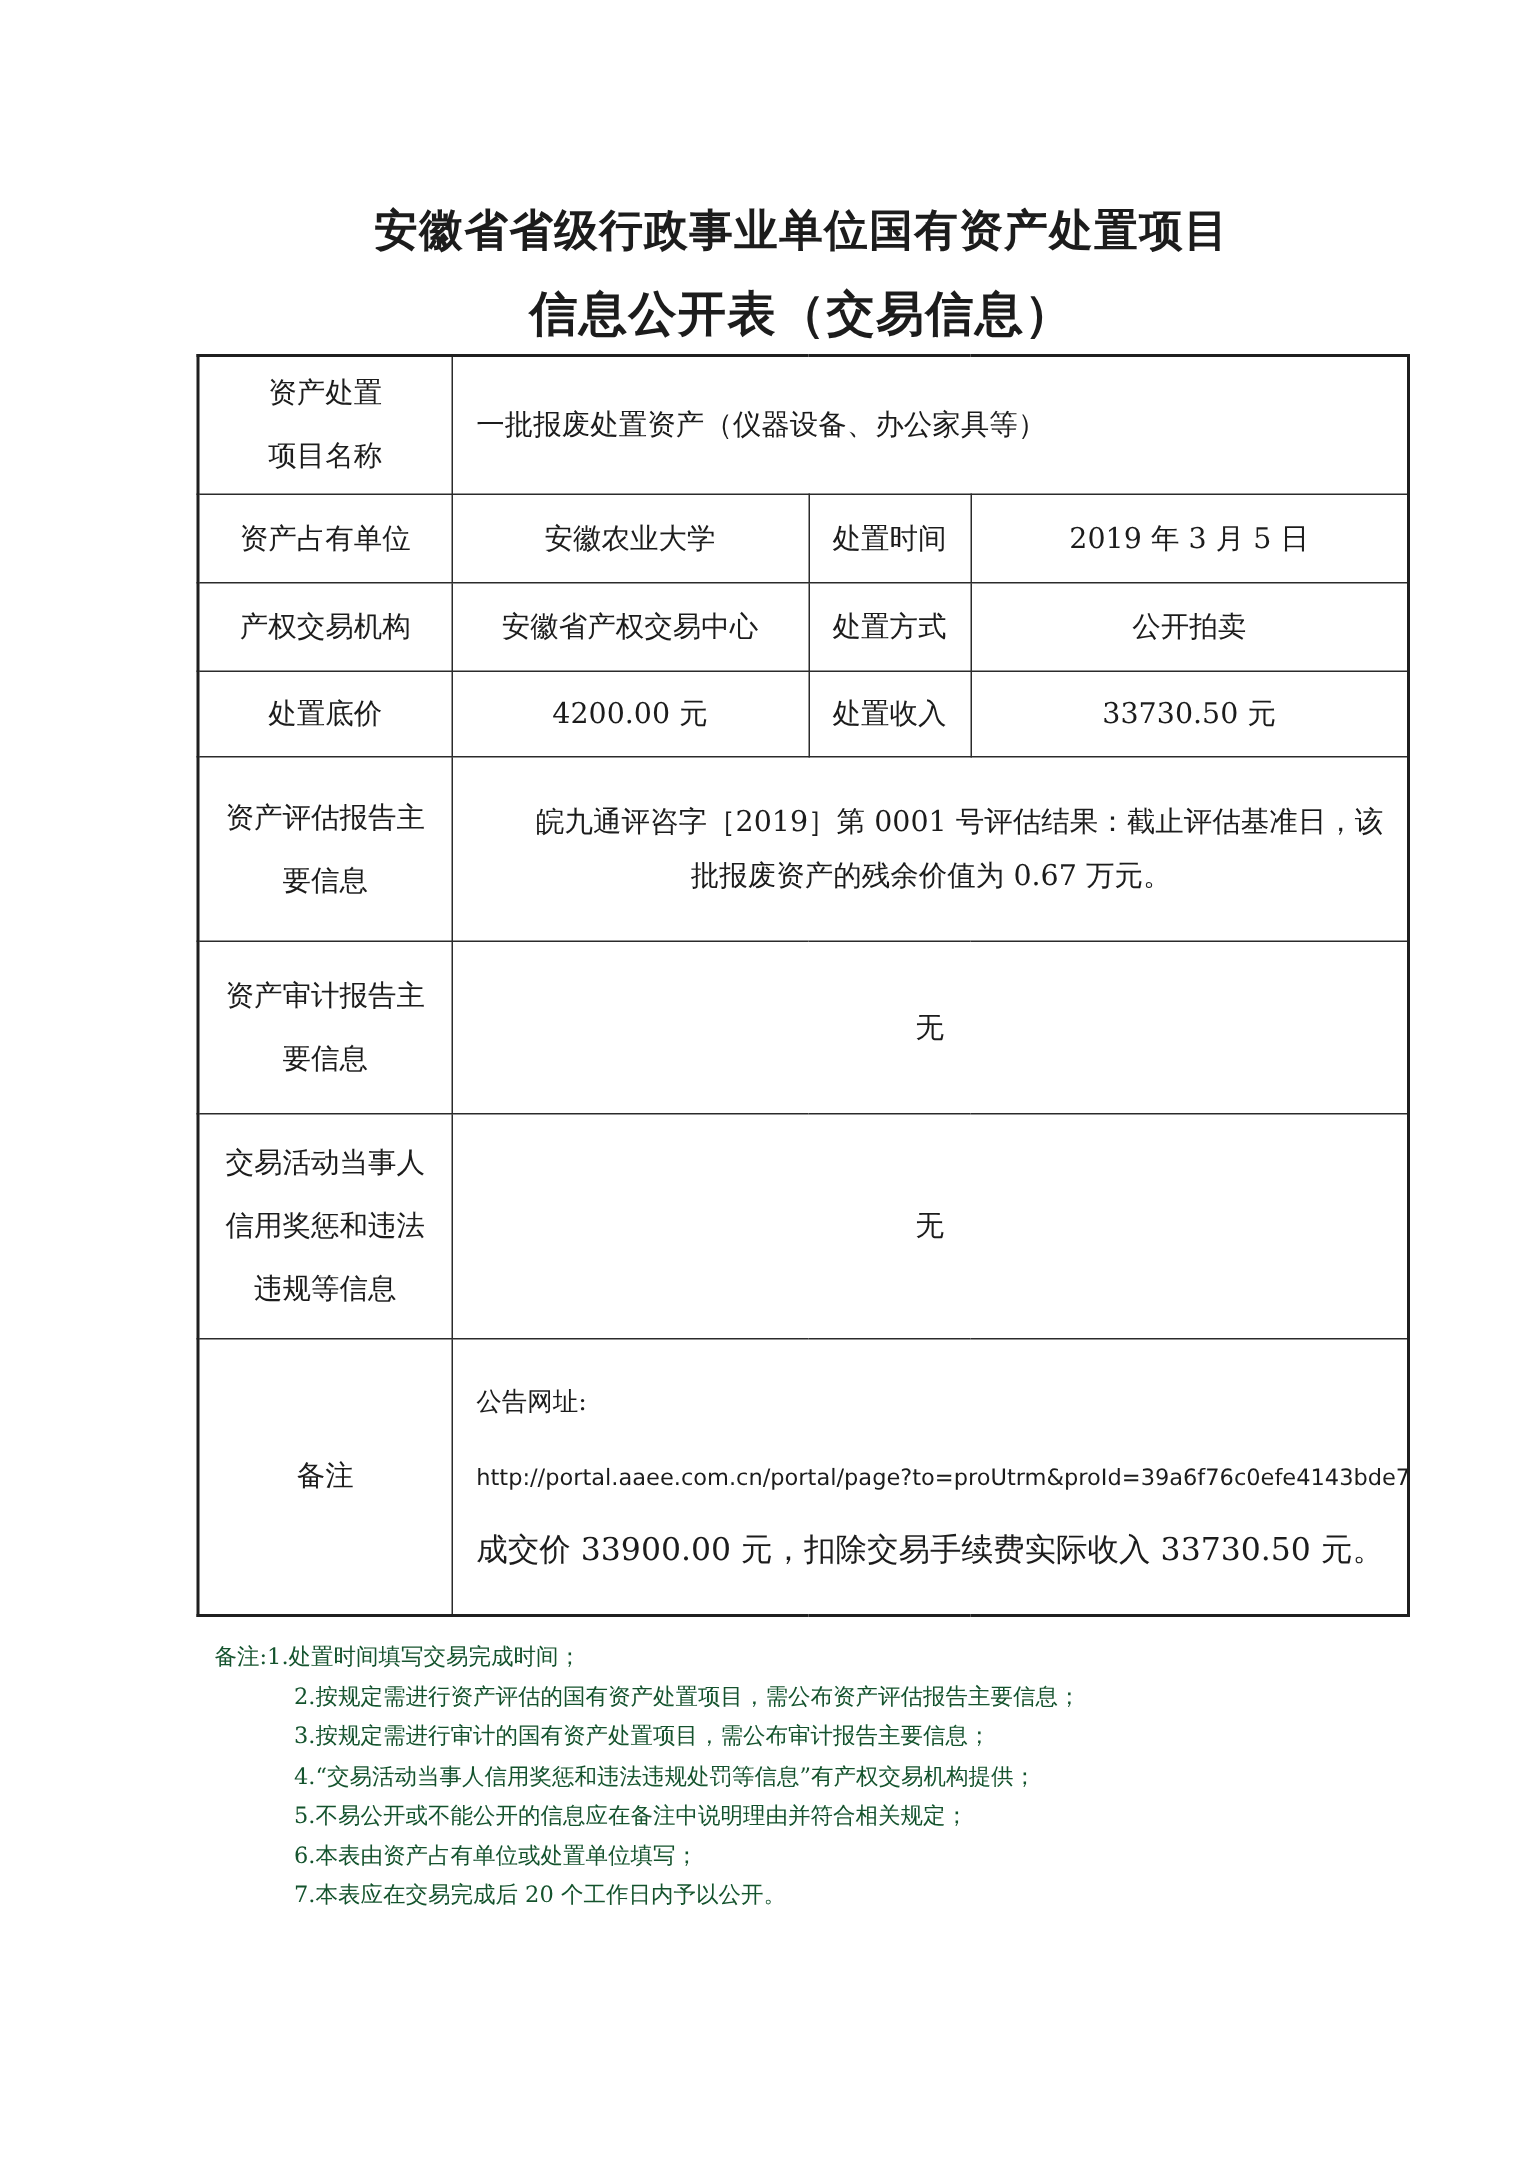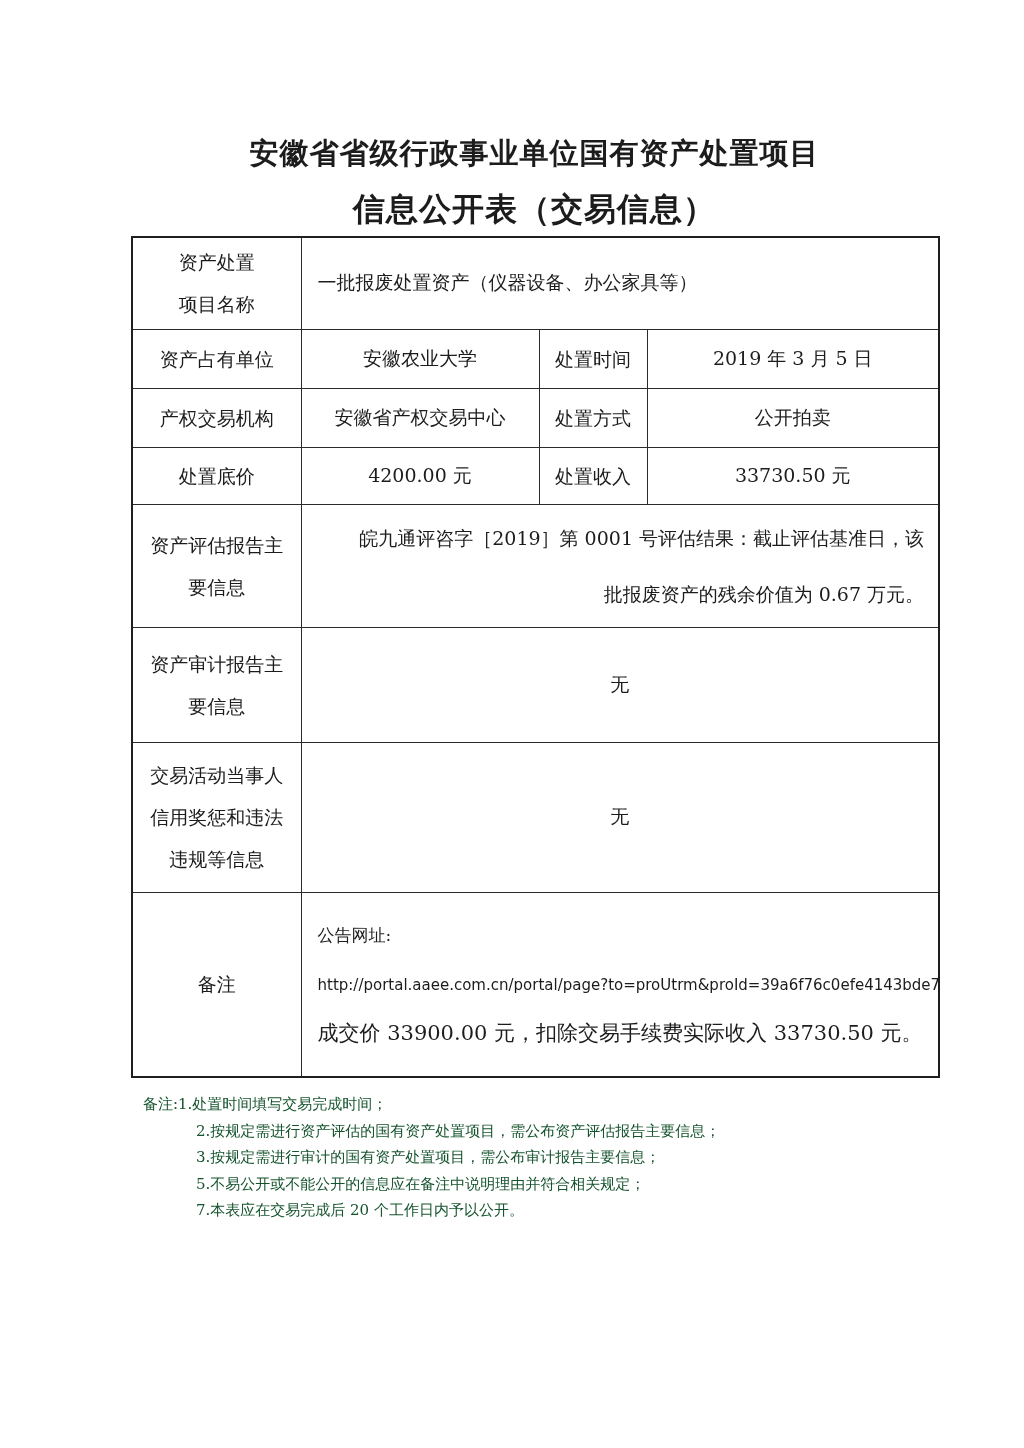--- a/index.html
+++ b/index.html
@@ -49,22 +49,22 @@
   td.lbl {
     text-align: center;
     white-space: pre-line;
     line-height: 42px;
   }
   td.val-center { text-align: center; }
   td.val-left { text-align: left; padding: 0 16px; }
   td.val-para { padding: 0 14px 0 16px; }
   td.val-para .para {
     text-indent: 2em;
-    line-height: 56px;
-    text-align: right;
+    line-height: 36px;
+    text-align: center;
   }
   tr.r1 td { height: 92px; }
   tr.r2 td { height: 59px; }
   tr.r3 td { height: 59px; }
   tr.r4 td { height: 57px; }
   tr.r5 td { height: 123px; }
   tr.r6 td { height: 115px; }
   tr.r7 td { height: 150px; }
   tr.r8 td { height: 185px; }
   td.remark-cell { padding: 14px 10px 14px 16px; }
@@ -161,17 +161,19 @@
         <div class="remark-line3">成交价 33900.00 元，扣除交易手续费实际收入 33730.50 元。</div>
       </td>
     </tr>
   </tbody>
     </table>
 
   <div class="notes">
     <div class="note-line">备注:1.处置时间填写交易完成时间；</div>
     <div class="note-line cont">2.按规定需进行资产评估的国有资产处置项目，需公布资产评估报告主要信息；</div>
     <div class="note-line cont">3.按规定需进行审计的国有资产处置项目，需公布审计报告主要信息；</div>
+    <div class="note-line cont">4.“交易活动当事人信用奖惩和违法违规处罚等信息”有产权交易机构提供；</div>
     <div class="note-line cont">5.不易公开或不能公开的信息应在备注中说明理由并符合相关规定；</div>
+    <div class="note-line cont">6.本表由资产占有单位或处置单位填写；</div>
     <div class="note-line cont">7.本表应在交易完成后 20 个工作日内予以公开。</div>
   </div>
 
 </div>
 
 </body></html>

